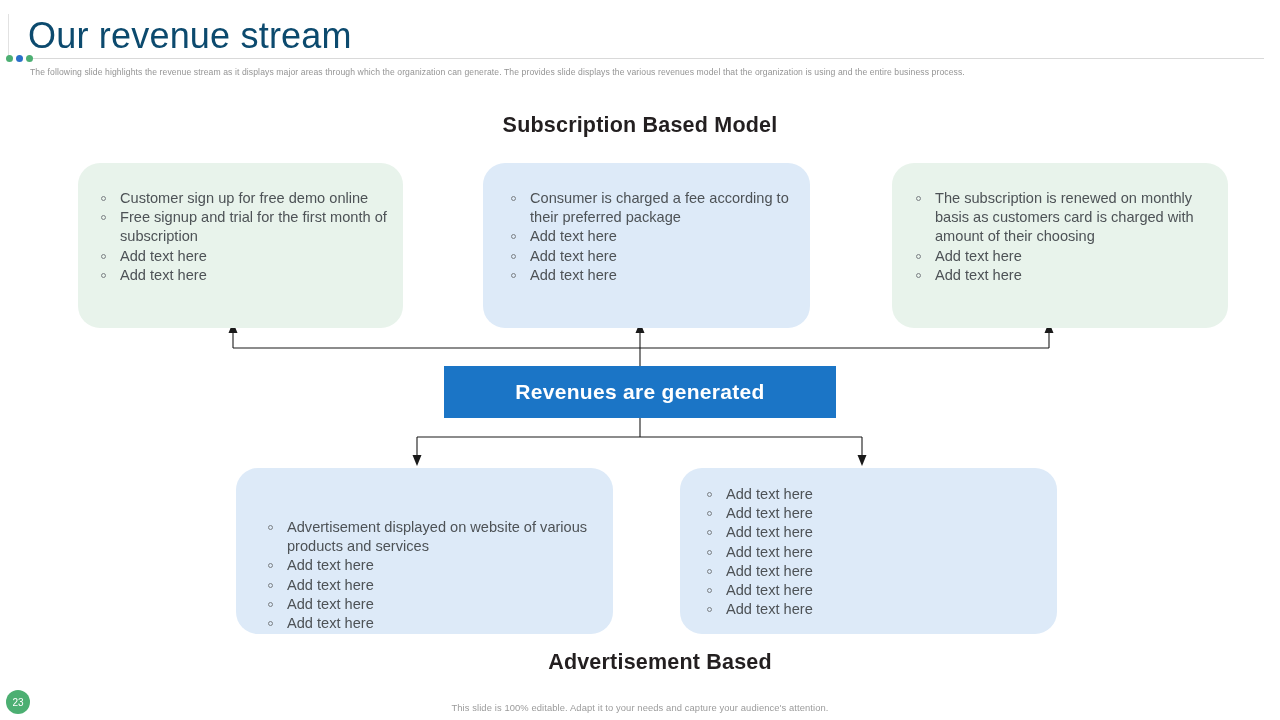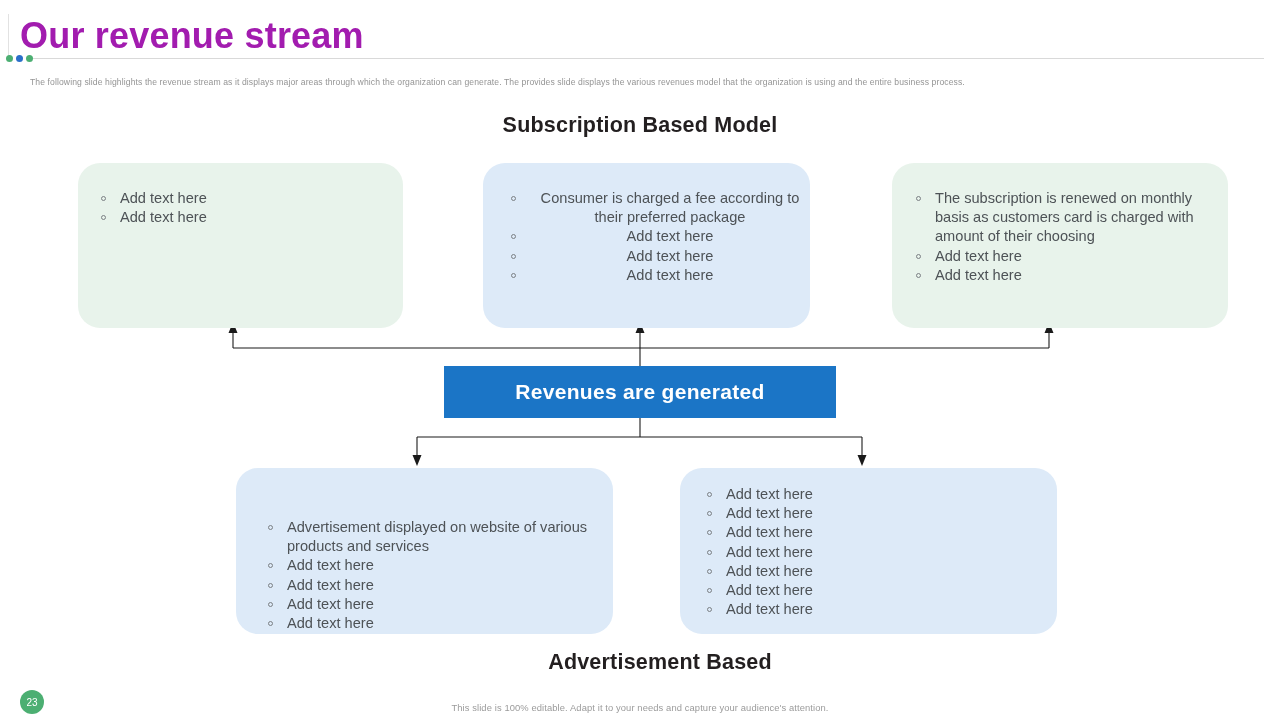--- a/index.html
+++ b/index.html
@@ -12,26 +12,26 @@
     height: 720px;
     position: relative;
     overflow: hidden;
     font-family: "Liberation Sans", sans-serif;
     color: #404040;
   }
 
   
   #slide-title {
     position: absolute;
-    left: 20px;
+    left: 28px;
     top: 14px;
     font-size: 36px;
-    font-weight: 700;
+    font-weight: 400;
     letter-spacing: 0.2px;
-    color: #a21caf;
+    color: #0c4a6e;
     line-height: 44px;
     white-space: nowrap;
   }
   #header-rule {
     position: absolute;
     left: 28px;
     top: 58px;
     width: 1236px;
     height: 1px;
     background: #d9d9d9;
@@ -53,21 +53,21 @@
     align-items: center;
   }
   #dot-group .dot {
     width: 7px;
     height: 7px;
     border-radius: 50%;
   }
   #slide-subtitle {
     position: absolute;
     left: 30px;
-    top: 76px;
+    top: 66px;
     width: 1215px;
     font-size: 8.6px;
     line-height: 13px;
     color: #949494;
     letter-spacing: 0.1px;
     white-space: nowrap;
   }
 
   
   .section-heading {
@@ -115,21 +115,21 @@
     box-sizing: border-box;
   }
 
   #card-top-left    { left: 78px;  top: 163px; width: 325px; height: 165px; }
   #card-top-center  { left: 483px; top: 163px; width: 327px; height: 165px; }
   #card-top-right   { left: 892px; top: 163px; width: 336px; height: 165px; }
   #card-bottom-left { left: 236px; top: 468px; width: 377px; height: 166px; }
   #card-bottom-right{ left: 680px; top: 468px; width: 377px; height: 166px; }
 
   #card-top-left .bullet-list    { padding: 26px 0 0 20px; }
-  #card-top-center .bullet-list  { padding: 26px 0 0 25px; text-align: center; }
+  #card-top-center .bullet-list  { padding: 26px 0 0 25px; }
   #card-top-right .bullet-list   { padding: 26px 0 0 21px; }
   #card-bottom-left .bullet-list { padding: 26px 0 0 29px; margin-top: 24px; }
   #card-bottom-right .bullet-list{ padding: 17px 0 0 24px; }
 
   
   #revenue-banner {
     position: absolute;
     left: 444px;
     top: 366px;
     width: 392px;
@@ -152,21 +152,21 @@
     left: 0;
     top: 0;
     width: 1280px;
     height: 720px;
     pointer-events: none;
   }
 
   
   #page-badge {
     position: absolute;
-    left: 20px;
+    left: 6px;
     top: 690px;
     width: 24px;
     height: 24px;
     border-radius: 50%;
     background: #4caf72;
     color: #ffffff;
     font-size: 10px;
     display: flex;
     align-items: center;
     justify-content: center;
@@ -218,20 +218,22 @@
     <polygon points="233,322 228.5,333 237.5,333"></polygon>
     <polygon points="640,322 635.5,333 644.5,333"></polygon>
     <polygon points="1049,322 1044.5,333 1053.5,333"></polygon>
     <polygon points="417,466 412.5,455 421.5,455"></polygon>
     <polygon points="862,466 857.5,455 866.5,455"></polygon>
   </g>
 </svg>
 
 <div class="card green" id="card-top-left" style="background: rgb(232, 243, 235);">
   <ul class="bullet-list">
+      <li class="bullet-item">Customer sign up for free demo online</li>
+      <li class="bullet-item">Free signup and trial for the first month of subscription</li>
       <li class="bullet-item">Add text here</li>
       <li class="bullet-item">Add text here</li>
     </ul>
 </div>
 
 <div class="card blue" id="card-top-center" style="background: rgb(221, 234, 248);">
   <ul class="bullet-list">
       <li class="bullet-item">Consumer is charged a fee according to their preferred package</li>
       <li class="bullet-item">Add text here</li>
       <li class="bullet-item">Add text here</li>

